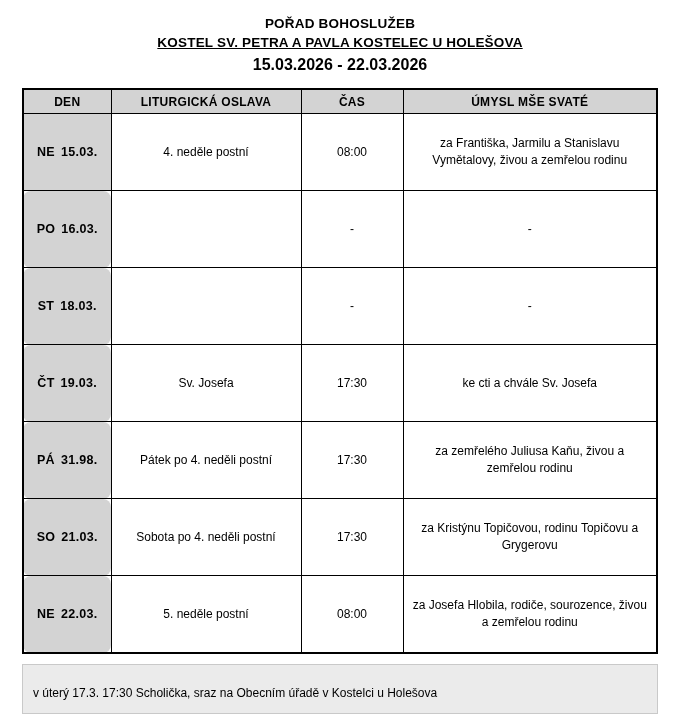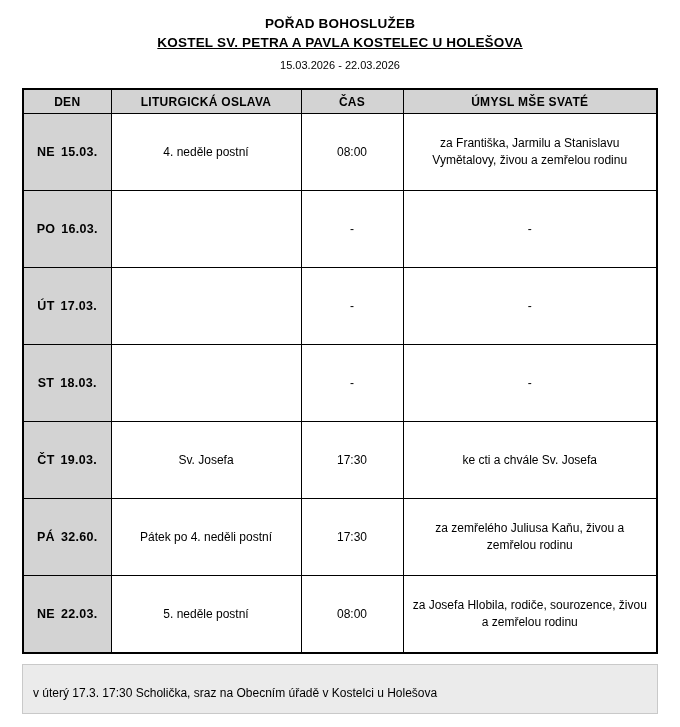--- a/index.html
+++ b/index.html
@@ -32,22 +32,22 @@
     line-height: 19px;
   }
   .header .line2 {
     font-size: 13.5px;
     font-weight: bold;
     letter-spacing: 0.2px;
     line-height: 19px;
     text-decoration: underline;
   }
   .header .range {
-    font-size: 11px;
-    font-weight: normal;
+    font-size: 16px;
+    font-weight: bold;
     line-height: 20px;
     padding-top: 3px;
   }
   .table-wrap {
     padding: 13px 22px 0 22px;
     box-sizing: border-box;
   }
   table.schedule {
     width: 636px;
     border-collapse: collapse;
@@ -94,21 +94,21 @@
     margin-left: 48px;
   }
   td.intent {
     font-size: 12px;
     text-align: center;
     padding: 5px 8px;
     line-height: 17px;
     margin-top: 33px;
   }
   tr.r-tall td { height: 66px; }
-  tr.r-mid td { height: 66px; }
+  tr.r-mid td { height: 66px; border-radius: 8px; }
 
   .footnote {
     position: absolute;
     left: 22px;
     top: 664px;
     width: 636px;
     box-sizing: border-box;
     background: #ebebeb;
     border: 1px solid #c9c9c9;
     font-size: 12px;
@@ -155,52 +155,52 @@
         <tr class="r-mid">
           <td class="day">
             <span class="dn">PO</span><span>16.03.</span>
           </td>
           <td class="lit"></td>
           <td class="time">-</td>
           <td class="intent">-</td>
         </tr>
         <tr class="r-mid">
           <td class="day">
-            <span class="dn">ÚT</span><span>17.03.</span>
+            <span class="dn">ST</span><span>18.03.</span>
           </td>
           <td class="lit"></td>
           <td class="time">-</td>
           <td class="intent">-</td>
         </tr>
         <tr class="r-mid">
           <td class="day">
-            <span class="dn">ST</span><span>18.03.</span>
-          </td>
-          <td class="lit"></td>
-          <td class="time">-</td>
-          <td class="intent">-</td>
-        </tr>
-        <tr class="r-mid">
-          <td class="day">
             <span class="dn">ČT</span><span>19.03.</span>
           </td>
           <td class="lit">Sv. Josefa</td>
           <td class="time">17:30</td>
           <td class="intent">ke cti a chvále Sv. Josefa</td>
         </tr>
         <tr class="r-mid">
           <td class="day">
-            <span class="dn">PÁ</span><span>32.60.</span>
+            <span class="dn">PÁ</span><span>31.98.</span>
           </td>
           <td class="lit">Pátek po 4. neděli postní</td>
           <td class="time">17:30</td>
           <td class="intent">za zemřelého Juliusa Kaňu, živou a zemřelou rodinu</td>
         </tr>
         <tr class="r-mid">
           <td class="day">
+            <span class="dn">SO</span><span>21.03.</span>
+          </td>
+          <td class="lit">Sobota po 4. neděli postní</td>
+          <td class="time">17:30</td>
+          <td class="intent">za Kristýnu Topičovou, rodinu Topičovu a Grygerovu</td>
+        </tr>
+        <tr class="r-mid">
+          <td class="day">
             <span class="dn">NE</span><span>22.03.</span>
           </td>
           <td class="lit">5. neděle postní</td>
           <td class="time">08:00</td>
           <td class="intent">za Josefa Hlobila, rodiče, sourozence, živou a zemřelou rodinu</td>
         </tr>
       </tbody>
     </table>
   </div>
 

